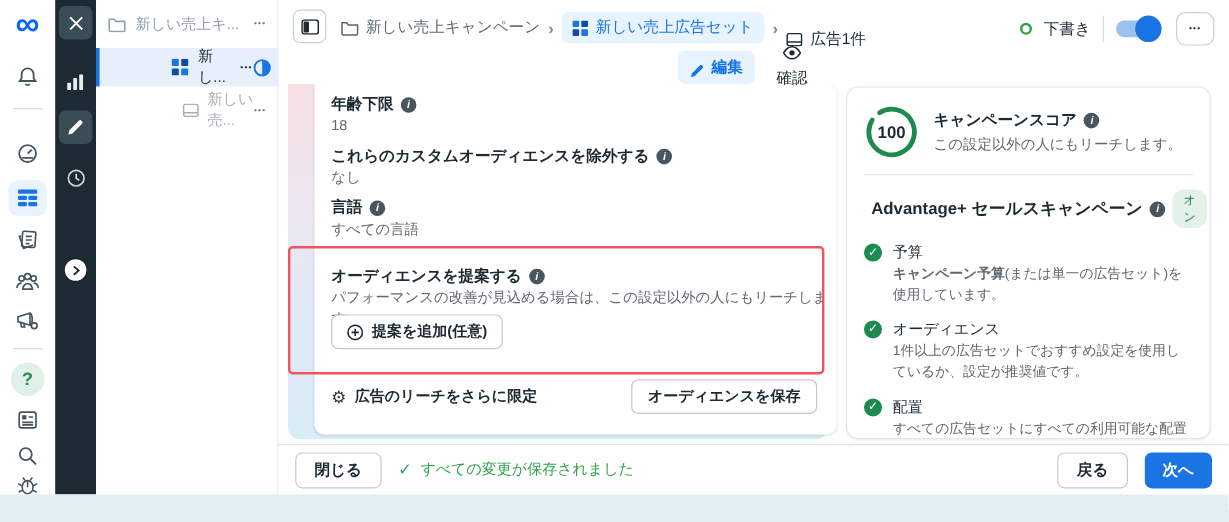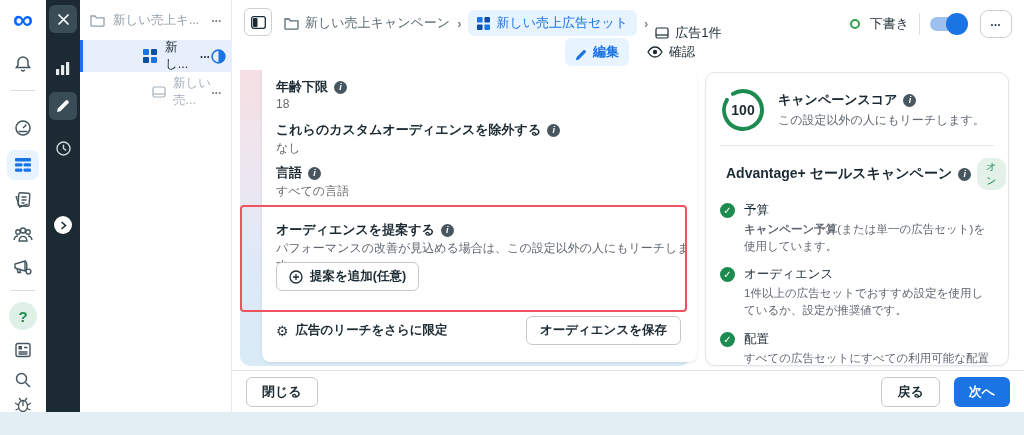--- a/index.html
+++ b/index.html
@@ -40,21 +40,21 @@
   .crumb-dark { color:#1c2b33; display:flex; align-items:center; gap:6px;margin-top:19px; }
   .crumb-chip { display:flex; align-items:center; gap:6px; background:#e7f3ff; color:#1b74e4; font-weight:500; border-radius:6px; padding:4px 9px; }
   .status-cluster { position:absolute; right:12px; top:10px; display:flex; align-items:center; gap:10px; }
   .draft-dot { width:10px; height:10px; border:2px solid #31a24c; border-radius:50%; }
   .vdiv { width:1px; height:22px; background:#dadde1; }
   .toggle { position:relative; width:36px; height:14px; background:#9dc0ef; border-radius:8px; margin-right:4px; }
   .toggle .knob { position:absolute; right:-2px; top:-4px; width:22px; height:22px; background:#1b74e4; border-radius:50%; }
   .more-btn { width:32px; height:28px; border:1px solid #ccd0d5; border-radius:8px; background:#fff; display:flex; align-items:center; justify-content:center; color:#1c2b33; }
   .tabs { position:absolute; left:333px; top:38px; display:flex; align-items:center; gap:18px; }
   .tab-edit { display:flex; align-items:flex-end; gap:6px; background:#e7f3ff; color:#1b74e4; font-weight:bold; border-radius:6px; padding:5px 10px; }
-  .tab-review { display:flex; align-items:center; gap:6px; color:#1c2b33; font-weight:500; }
+  .tab-review { display:flex; align-items:center; gap:6px; color:#1c2b33; font-weight:500;flex-direction:column; }
   
   .gradientstrip { position:absolute; left:240px; top:56px; width:450px; height:310px; border-radius:10px;
     background:linear-gradient(180deg,#f7dfe2 0%,#ece6f0 38%,#dfe9f7 68%,#d8ecf6 100%); z-index:1; }
   .maincard { position:absolute; left:262px; top:70px; width:435px; height:292px; background:#fff; border-radius:0 8px 8px 8px; box-shadow:0 1px 3px rgba(0,0,0,.10); z-index:2; }
   .fld-label { position:absolute; left:14px; display:flex; align-items:center; gap:6px; font-weight:bold; font-size:13px; color:#1c2b33; }
   .fld-value { position:absolute; left:14px; font-size:12px; color:#65676b; }
   .info { width:13px; height:13px; border-radius:50%; background:#48565f; color:#fff; font-size:9px; font-weight:bold; display:inline-flex; align-items:center; justify-content:center; font-style:italic; flex:0 0 13px; }
   .info::after { content:"i"; }
   .sug-desc { position:absolute; left:14px; font-size:12px; color:#606770; }
   .sug-btn { position:absolute; left:14px; display:flex; align-items:center; gap:7px; height:29px; padding:0 12px; border:1px solid #c4c9cf; border-radius:6px; background:#fff; font-weight:bold; font-size:12.5px; color:#1c2b33; }
@@ -389,19 +389,23 @@
       <div>
         <div class="check-lbl">配置</div>
         <div class="check-desc">すべての広告セットにすべての利用可能な配置が含まれています。</div>
       </div>
     </div>
 
   </div>
 
   <div class="footerbar">
     <div class="btn-outline">閉じる</div>
+    <div class="saved-msg">
+      <span class="saved-check"></span>
+      <span>すべての変更が保存されました</span>
+    </div>
     <div class="spacer"></div>
     <div class="btn-outline">戻る</div>
     <div class="btn-primary">次へ</div>
   </div>
 
   <div class="bottomstrip"></div>
 </div>
 
 </body></html>

